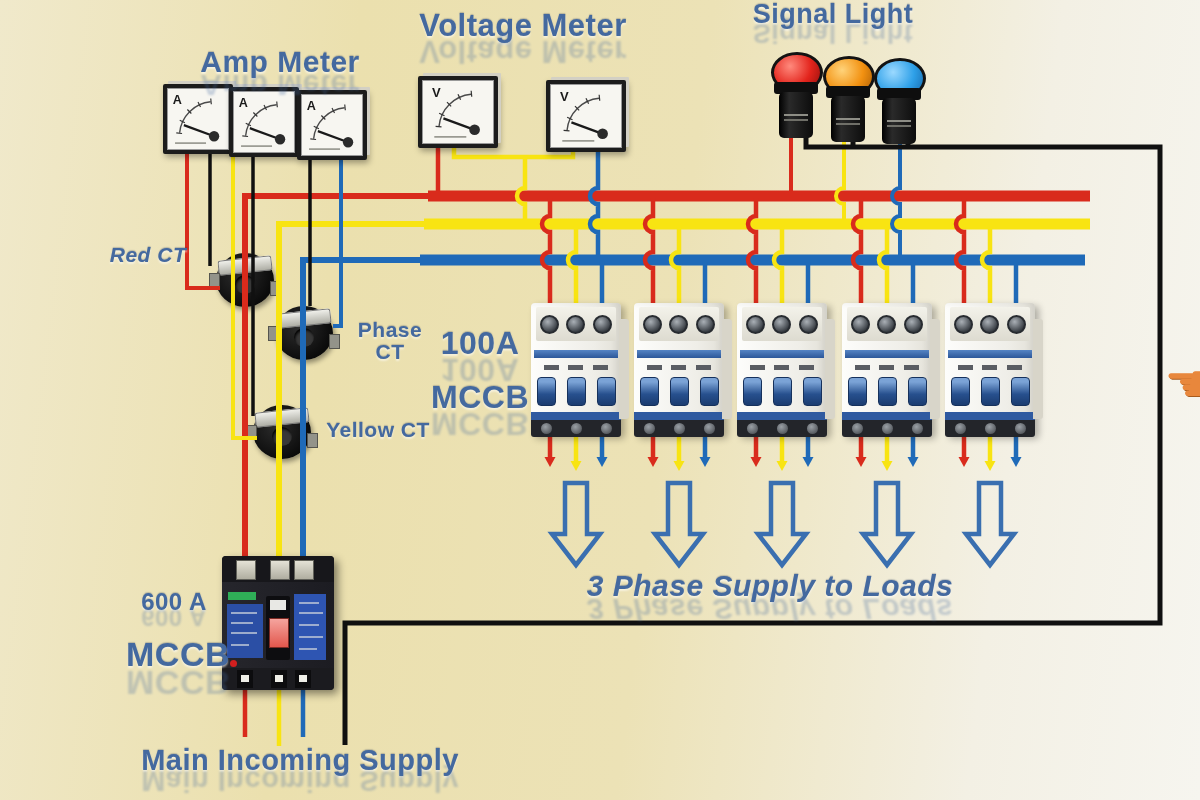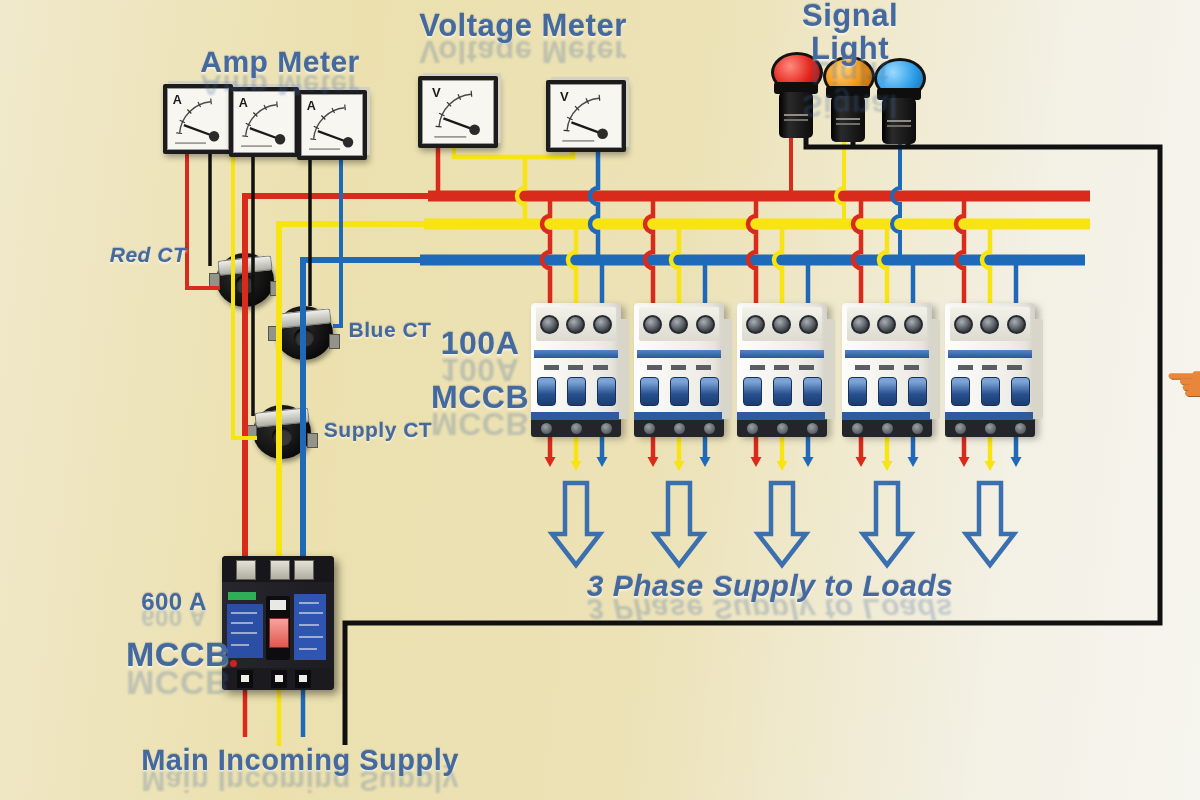--- a/index.html
+++ b/index.html
@@ -8,21 +8,21 @@
     background:linear-gradient(97deg,#f0e9cb 0%,#ebe0ae 28%,#ece2b6 55%,#f3f0e4 82%,#f6f5ef 100%);}
   #cts,#wires,#components,#labels{position:absolute;inset:0;}
   #cts{z-index:1}#wires{z-index:2}#components{z-index:3}#labels{z-index:4;pointer-events:none}
   #wires svg{display:block}
   
   .lbl{position:absolute;text-align:center;font-weight:bold;letter-spacing:.5px;line-height:1.05;}
   .lbl .txt{display:block;text-shadow:0 2px 2px rgba(255,255,255,.55),0 -1px 1px rgba(30,50,90,.25);}
   .lbl .mir{display:block;transform:scaleY(-1);opacity:.27;filter:blur(.8px);margin-top:-9px;}
   .t-amp{left:200px;top:46px;width:160px;font-size:30px;}
   .t-volt{left:413px;top:10px;width:220px;font-size:31px;}
-  .t-sig{left:760px;top:0px;width:180px;font-size:31px;}
+  .t-sig{left:743px;top:0px;width:180px;font-size:27px;}
   .t-100a{left:430px;top:327px;width:100px;font-size:32px;}
   .t-mccb100{left:424px;top:381px;width:112px;font-size:32px;}
   .t-600a{left:112px;top:589px;width:124px;font-size:24px;}
   .t-mccb600{left:112px;top:637px;width:132px;font-size:34px;}
   .t-loads{left:553px;top:570px;width:434px;font-size:30px;}
   .t-incoming{left:128px;top:745px;width:344px;font-size:29px;}
   .t-redct{left:106px;top:244px;width:84px;font-size:21px;font-style:italic;}
   .t-bluect{left:344px;top:319px;width:92px;font-size:21px;}
   .t-yellowct{left:322px;top:419px;width:112px;font-size:21px;}
   
@@ -430,24 +430,24 @@
       <span class="mir">Voltage Meter</span>
     </div>
     <div class="lbl t-sig" style="color: rgb(68, 105, 159);">
       <span class="txt">Signal Light</span>
       <span class="mir">Signal Light</span>
     </div>
     <div class="lbl small t-redct" style="color: rgb(68, 105, 159);">
       <span class="txt">Red CT</span>
     </div>
     <div class="lbl small t-bluect" style="color: rgb(68, 105, 159);">
-      <span class="txt">Blue CT</span>
+      <span class="txt">Phase CT</span>
     </div>
     <div class="lbl small t-yellowct" style="color: rgb(68, 105, 159);">
-      <span class="txt">Supply CT</span>
+      <span class="txt">Yellow CT</span>
     </div>
     <div class="lbl t-100a" style="color: rgb(68, 105, 159);">
       <span class="txt">100A</span>
         <span class="mir">100A</span>
     </div>
     <div class="lbl t-mccb100" style="color: rgb(68, 105, 159);">
       <span class="txt">MCCB</span>
         <span class="mir">MCCB</span>
     </div>
     <div class="lbl t-600a" style="color: rgb(68, 105, 159);">

